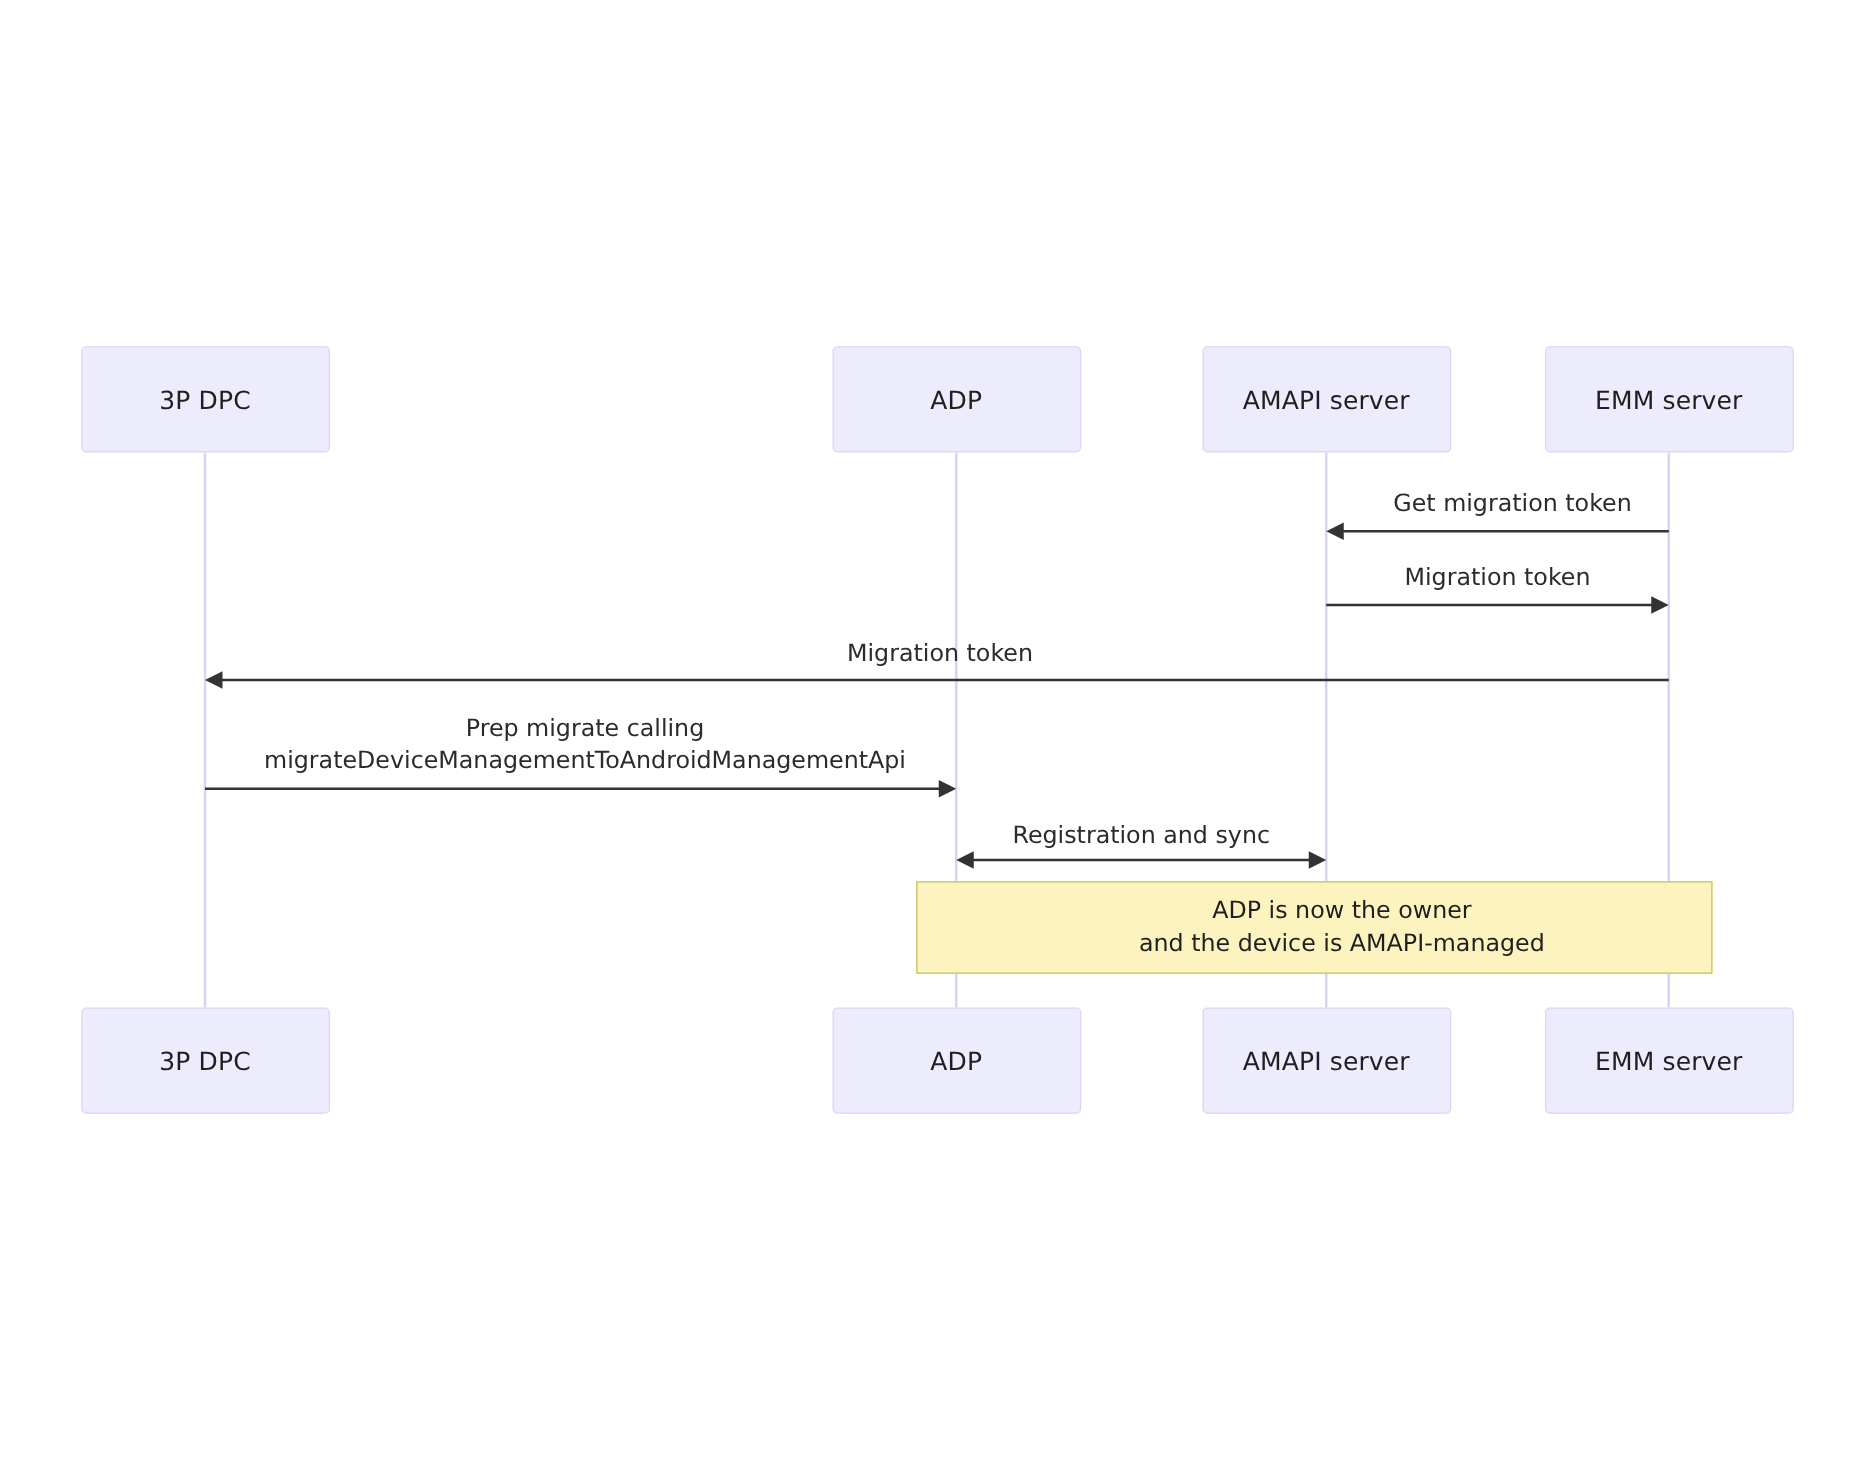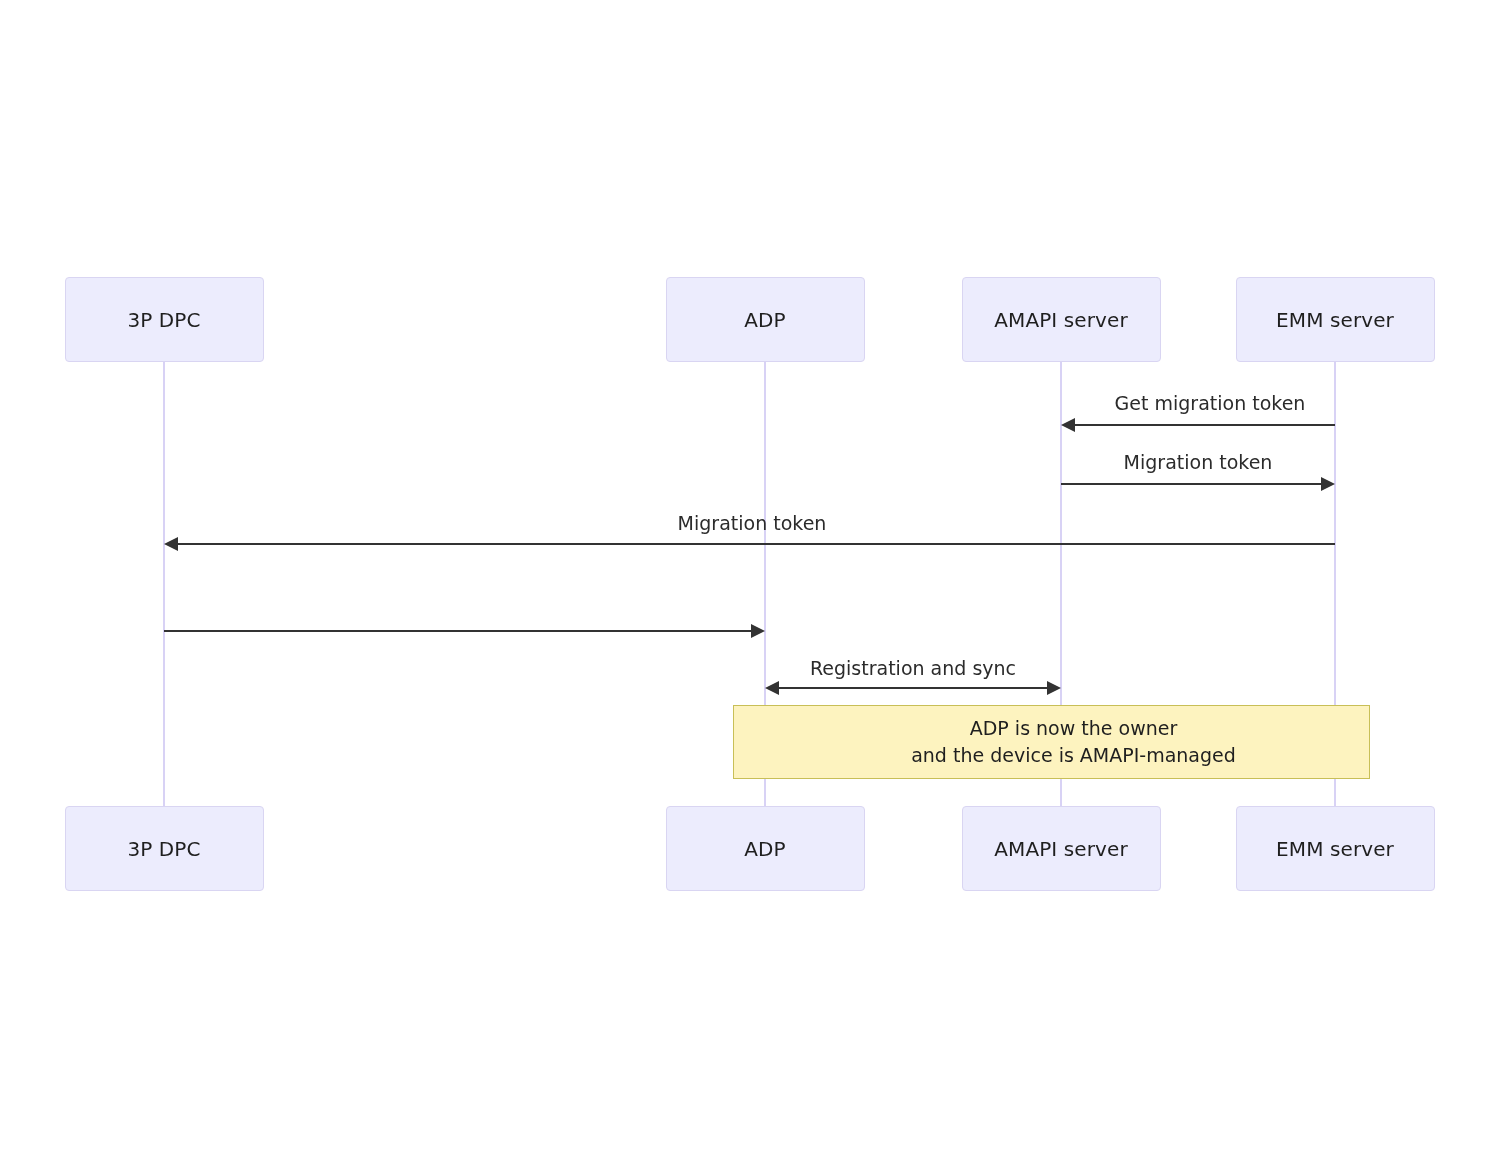--- a/index.html
+++ b/index.html
@@ -118,19 +118,21 @@
     <div class="arrowhead left" style="left: 1061px; top: 418px;"></div>
     <div class="msg-label" style="left: 1198px; top: 391px; margin-left: 12px;">Get migration token</div>
     <div class="msg-line" style="left: 1061px; top: 483px; width: 262px;"></div>
     <div class="arrowhead right" style="left: 1321px; top: 477px;"></div>
     <div class="msg-label" style="left: 1198px; top: 450px;">Migration token</div>
     <div class="msg-line" style="left: 176px; top: 543px; width: 1159px;"></div>
     <div class="arrowhead left" style="left: 164px; top: 537px;"></div>
     <div class="msg-label" style="left: 752px; top: 511px;">Migration token</div>
     <div class="msg-line" style="left: 164px; top: 630px; width: 589px;"></div>
     <div class="arrowhead right" style="left: 751px; top: 624px;"></div>
+    <div class="msg-label" style="left: 468px; top: 571px;">Prep migrate calling
+migrateDeviceManagementToAndroidManagementApi</div>
     <div class="msg-line" style="left: 777px; top: 687px; width: 272px;"></div>
     <div class="arrowhead left" style="left: 765px; top: 681px;"></div>
     <div class="arrowhead right" style="left: 1047px; top: 681px;"></div>
     <div class="msg-label" style="left: 913px; top: 656px;">Registration and sync</div>
     <div class="note-box" style="left: 733px; top: 705px; width: 637px; height: 74px;"><span>ADP is now the owner
 and the device is AMAPI-managed</span></div>
   </div>
 
 </body></html>

